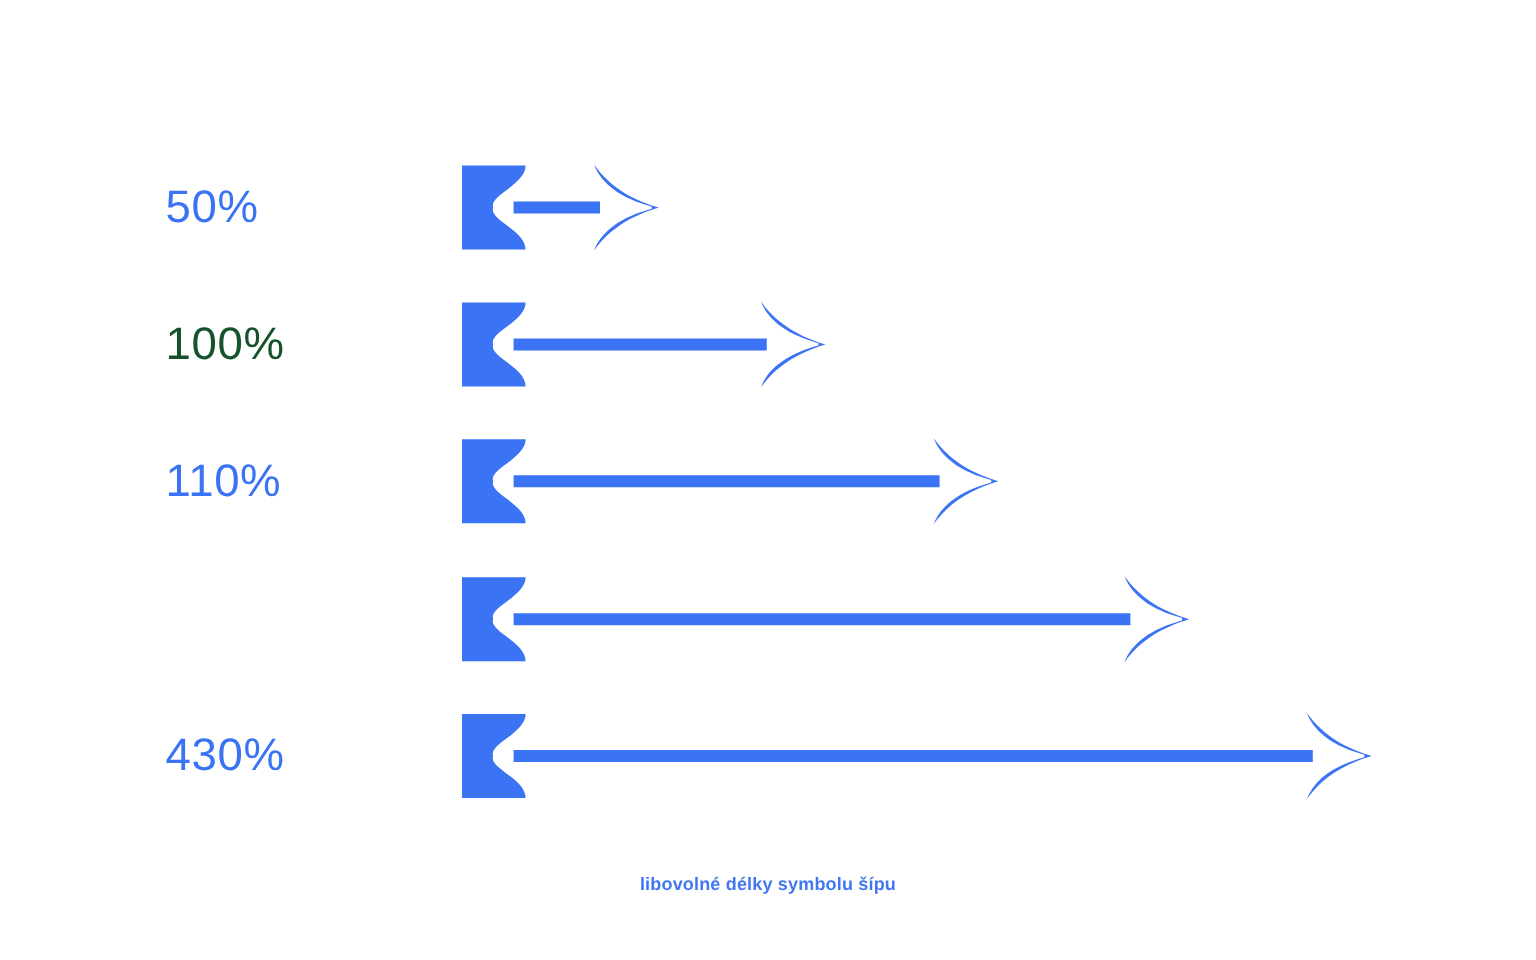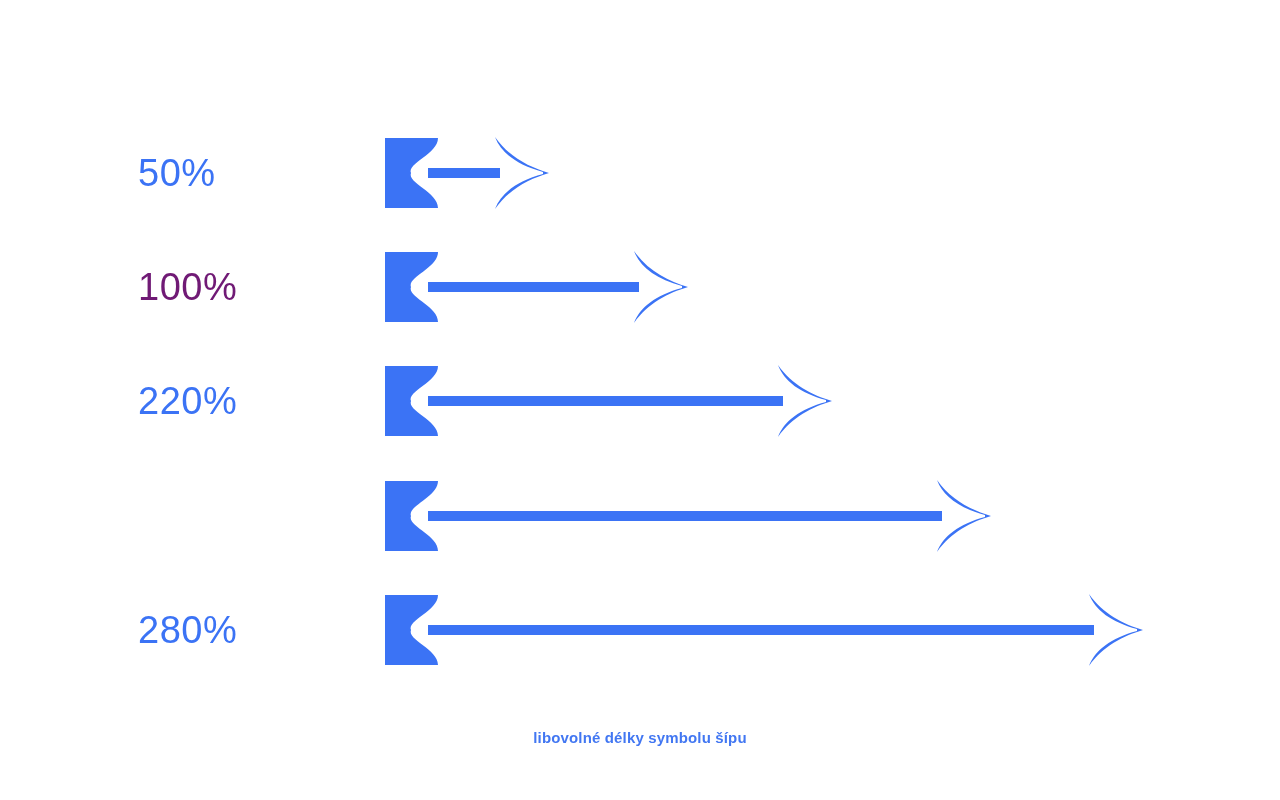--- a/index.html
+++ b/index.html
@@ -74,50 +74,50 @@
       <div class="row-label" style="color: rgb(59, 115, 245);">50%</div>
       <svg class="arrow-svg" width="189" height="80" viewBox="0 0 189 80">
         <g fill="#3b73f5">
           <path d="M 5 5 L 58 5 C 58 21 27 30 31 40 C 27 50 58 59 58 75 L 5 75 Z"></path>
           <path d="M 48 35 C 60 35 62 35 68 35 L 120 35 L 120 45 L 68 45 C 62 45 60 45 48 45 Z"></path>
           <path d="M 169 40 C 149 34 129 24 115 4 C 121 20 137 32 163 39 L 163 41 C 137 48 121 60 115 76 C 129 56 149 46 169 40 Z"></path>
         </g>
       </svg>
     </div>
     <div class="arrow-row" style="top: 247px;">
-      <div class="row-label" style="color: #701a75;">100%</div>
+      <div class="row-label" style="color: #14532d;">100%</div>
       <svg class="arrow-svg" width="328" height="80" viewBox="0 0 328 80">
         <g fill="#3b73f5">
           <path d="M 5 5 L 58 5 C 58 21 27 30 31 40 C 27 50 58 59 58 75 L 5 75 Z"></path>
           <path d="M 48 35 C 60 35 62 35 68 35 L 259 35 L 259 45 L 68 45 C 62 45 60 45 48 45 Z"></path>
           <path d="M 308 40 C 288 34 268 24 254 4 C 260 20 276 32 302 39 L 302 41 C 276 48 260 60 254 76 C 268 56 288 46 308 40 Z"></path>
         </g>
       </svg>
     </div>
     <div class="arrow-row" style="top: 361px;">
-      <div class="row-label" style="color: rgb(59, 115, 245);">220%</div>
+      <div class="row-label" style="color: rgb(59, 115, 245);">110%</div>
       <svg class="arrow-svg" width="472" height="80" viewBox="0 0 472 80">
         <g fill="#3b73f5">
           <path d="M 5 5 L 58 5 C 58 21 27 30 31 40 C 27 50 58 59 58 75 L 5 75 Z"></path>
           <path d="M 48 35 C 60 35 62 35 68 35 L 403 35 L 403 45 L 68 45 C 62 45 60 45 48 45 Z"></path>
           <path d="M 452 40 C 432 34 412 24 398 4 C 404 20 420 32 446 39 L 446 41 C 420 48 404 60 398 76 C 412 56 432 46 452 40 Z"></path>
         </g>
       </svg>
     </div>
     <div class="arrow-row" style="top: 476px;">
       <svg class="arrow-svg" width="631" height="80" viewBox="0 0 631 80">
         <g fill="#3b73f5">
           <path d="M 5 5 L 58 5 C 58 21 27 30 31 40 C 27 50 58 59 58 75 L 5 75 Z"></path>
           <path d="M 48 35 C 60 35 62 35 68 35 L 562 35 L 562 45 L 68 45 C 62 45 60 45 48 45 Z"></path>
           <path d="M 611 40 C 591 34 571 24 557 4 C 563 20 579 32 605 39 L 605 41 C 579 48 563 60 557 76 C 571 56 591 46 611 40 Z"></path>
         </g>
       </svg>
     </div>
     <div class="arrow-row" style="top: 590px;">
-      <div class="row-label" style="color: rgb(59, 115, 245);">280%</div>
+      <div class="row-label" style="color: rgb(59, 115, 245);">430%</div>
       <svg class="arrow-svg" width="783" height="80" viewBox="0 0 783 80">
         <g fill="#3b73f5">
           <path d="M 5 5 L 58 5 C 58 21 27 30 31 40 C 27 50 58 59 58 75 L 5 75 Z"></path>
           <path d="M 48 35 C 60 35 62 35 68 35 L 714 35 L 714 45 L 68 45 C 62 45 60 45 48 45 Z"></path>
           <path d="M 763 40 C 743 34 723 24 709 4 C 715 20 731 32 757 39 L 757 41 C 731 48 715 60 709 76 C 723 56 743 46 763 40 Z"></path>
         </g>
       </svg>
     </div>
     <div class="caption" style="color: rgb(66, 119, 242); margin-top: 20px;">libovolné délky symbolu šípu</div>
   </div>

